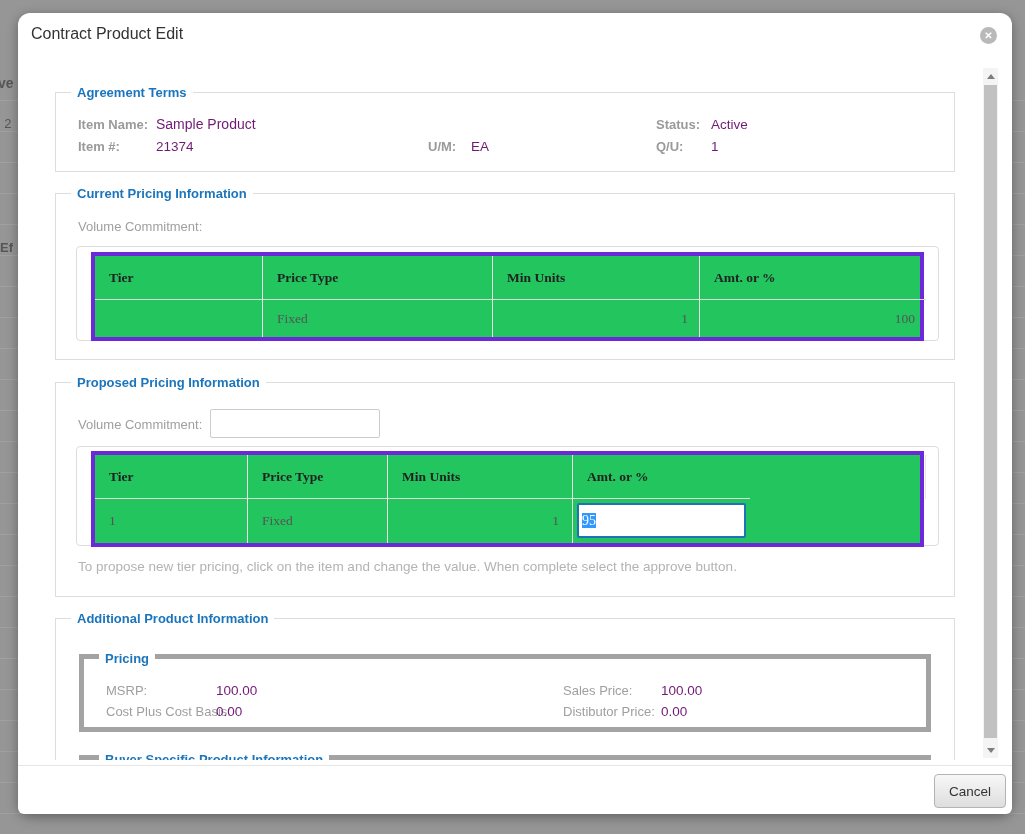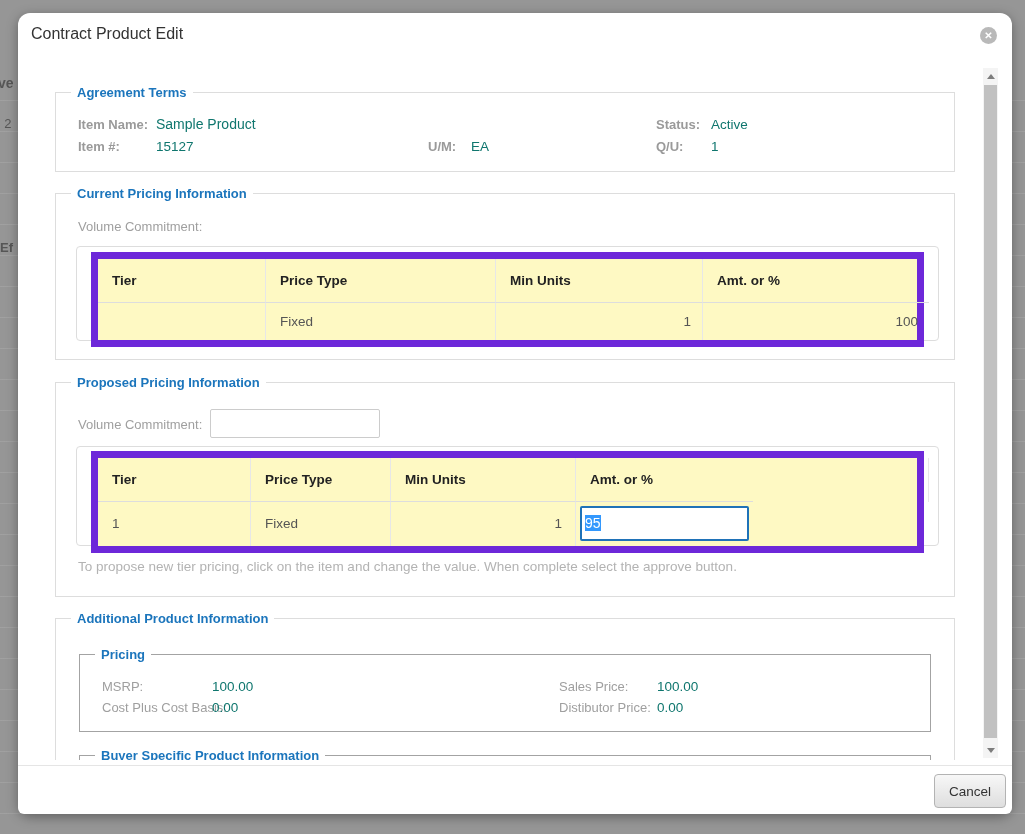--- a/index.html
+++ b/index.html
@@ -31,31 +31,31 @@
     line-height:17px; text-align:center; cursor:pointer;
   }
 
   .content { position:absolute; left:37px; top:55px; width:900px; height:692px; overflow:hidden; }
 
   .fs { position:relative; border:1px solid #ddd; width:900px; }
   .fs-legend {
     position:absolute; top:-8px; left:15px; background:#fff; padding:0 6px;
     color:#1b75bc; font-weight:bold; font-size:13px; line-height:16px; white-space:nowrap;
   }
-  .fs-inner { position:absolute; border:1px solid #a3a3a3; }
+  .fs-inner { position:absolute; border:5px solid #a3a3a3; }
 
   .lab { position:absolute; font-size:13px; font-weight:bold; color:#9a9a9a; white-space:nowrap; }
   .lab.plain { font-weight:normal; color:#9f9f9f; }
-  .val { position:absolute; font-size:13.5px; color:#0f766e; white-space:nowrap; }
+  .val { position:absolute; font-size:13.5px; color:#701a75; white-space:nowrap; }
 
   .tbl-wrap {
     position:absolute; border:1px solid #ddd; border-radius:4px; background:#fff;
     left:20px; width:863px; padding:5px 14px;
   }
-  .ptable { display:grid; border:7px solid #6d28d9; background:#fef9c3; }
+  .ptable { display:grid; border:4px solid #6d28d9; background:#22c55e;font-family:Liberation Serif, serif; }
   .cell { overflow:hidden; white-space:nowrap; border-right:1px solid #e7e7e7; }
   .cell.last { border-right:none; }
   .th { height:44px; line-height:44px; padding-left:14px; font-size:13.5px; font-weight:bold; color:#222; border-bottom:1px solid #ddd; }
   .th.plain { font-weight:normal; color:#333; }
   .td { height:37px; line-height:37px; padding-left:14px; font-size:13.5px; color:#555; }
   .td.tall { height:44px; line-height:44px; }
   .td.num { text-align:right; padding-right:11px; padding-left:0; }
   .td.nopad { padding:0; }
 
   .edit-cell {
@@ -102,21 +102,21 @@
 
   <div class="content">
 
     <div class="fs" style="margin-top:24px; height:80px;">
       <span class="fs-legend">Agreement Terms</span>
       <span class="lab" style="left:22px; top:24px;">Item Name:</span>
       <span class="val" style="left:100px; top:23px; font-size:14px;">Sample Product</span>
       <span class="lab" style="left:600px; top:24px;">Status:</span>
       <span class="val" style="left:655px; top:24px;">Active</span>
       <span class="lab" style="left:22px; top:46px;">Item #:</span>
-      <span class="val" style="left:100px; top:46px;">15127</span>
+      <span class="val" style="left:100px; top:46px;">21374</span>
       <span class="lab" style="left:372px; top:46px;">U/M:</span>
       <span class="val" style="left:415px; top:46px;">EA</span>
       <span class="lab" style="left:600px; top:46px;">Q/U:</span>
       <span class="val" style="left:655px; top:46px;">1</span>
     </div>
 
     <div class="fs" style="margin-top:21px; height:167px;">
       <span class="fs-legend">Current Pricing Information</span>
       <span class="lab plain" style="left:22px; top:25px;">Volume Commitment:</span>
       <div class="tbl-wrap" style="top:52px; height:95px;">

